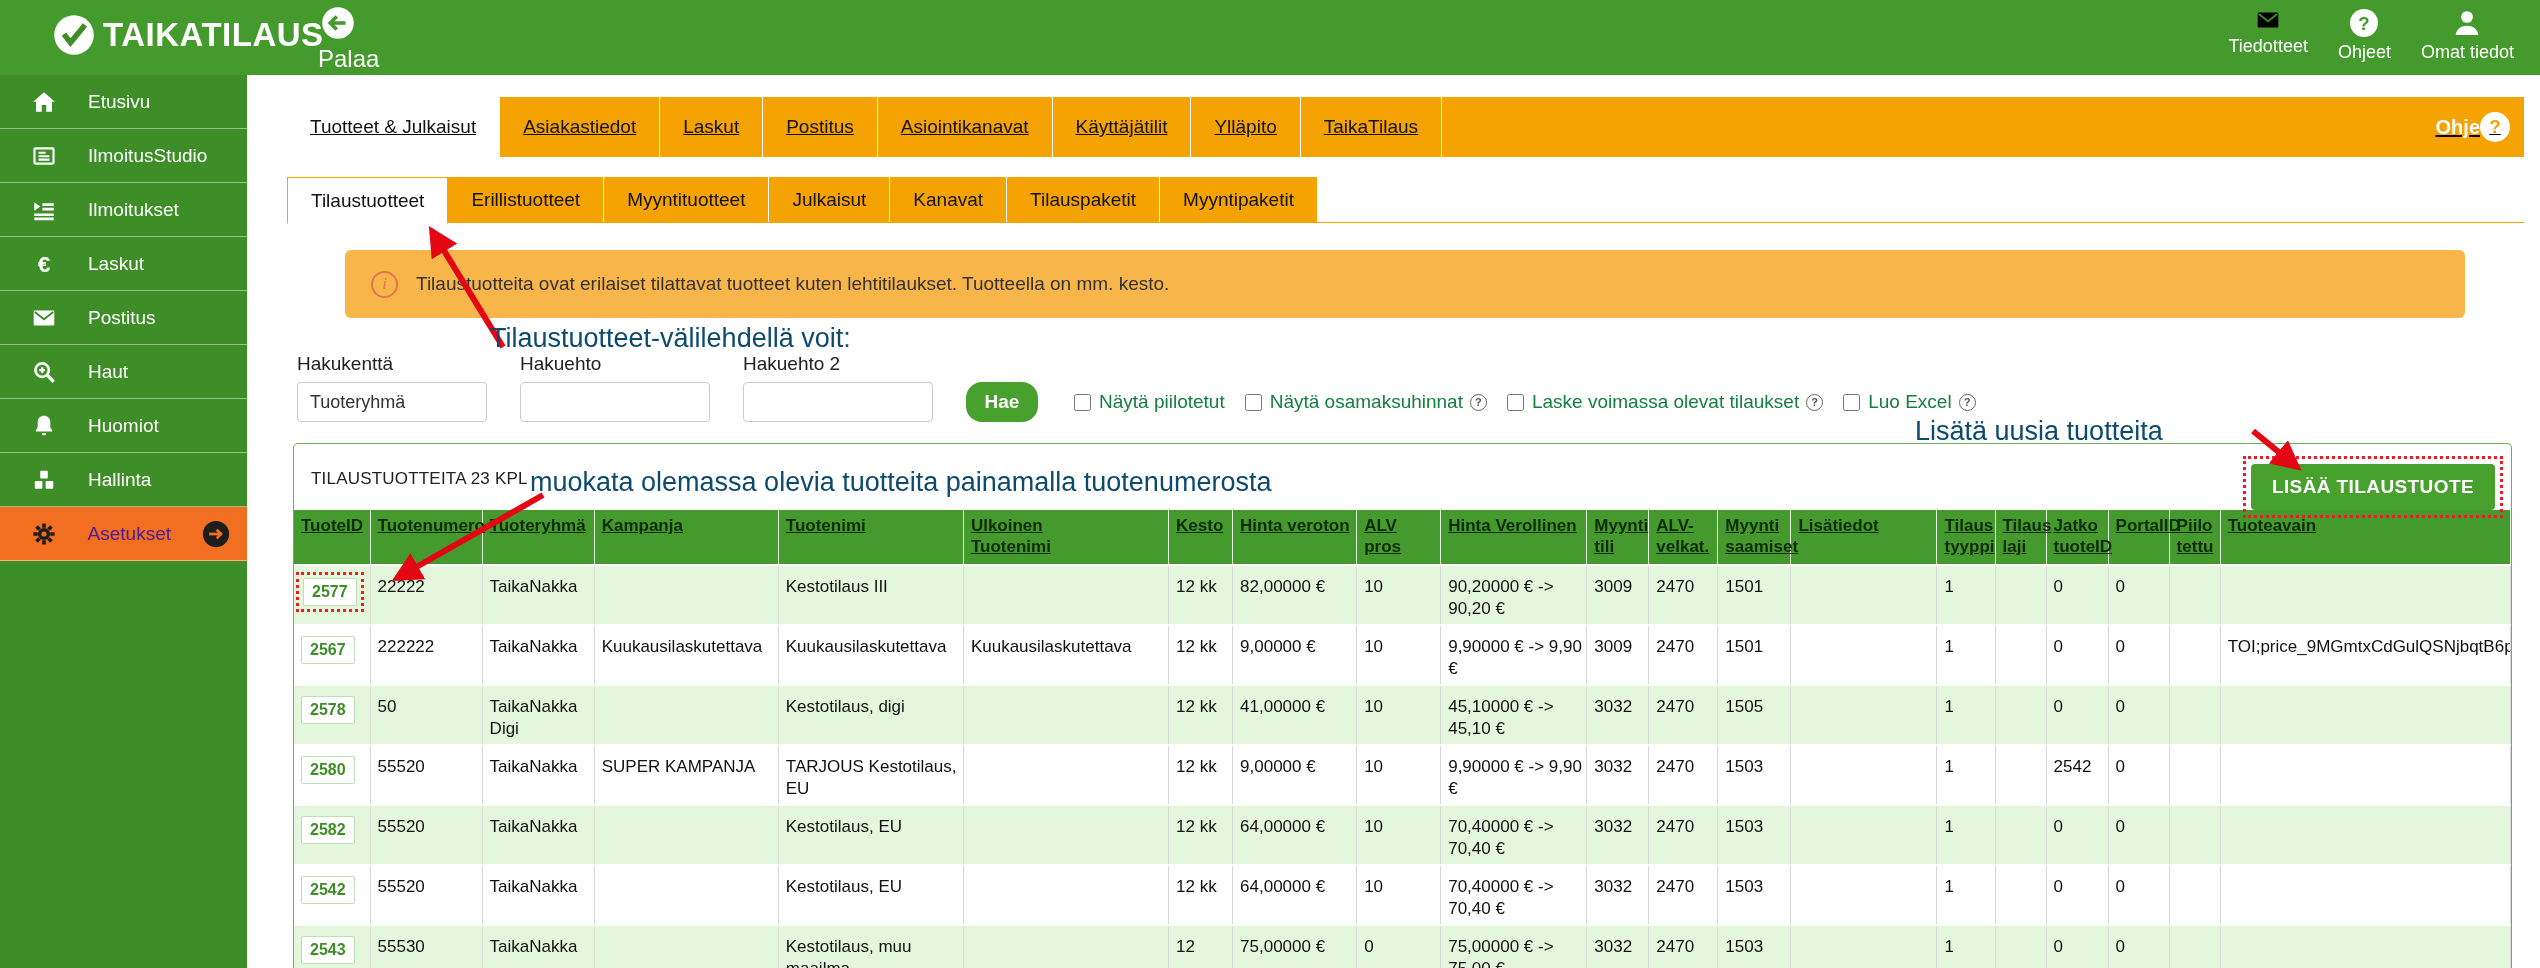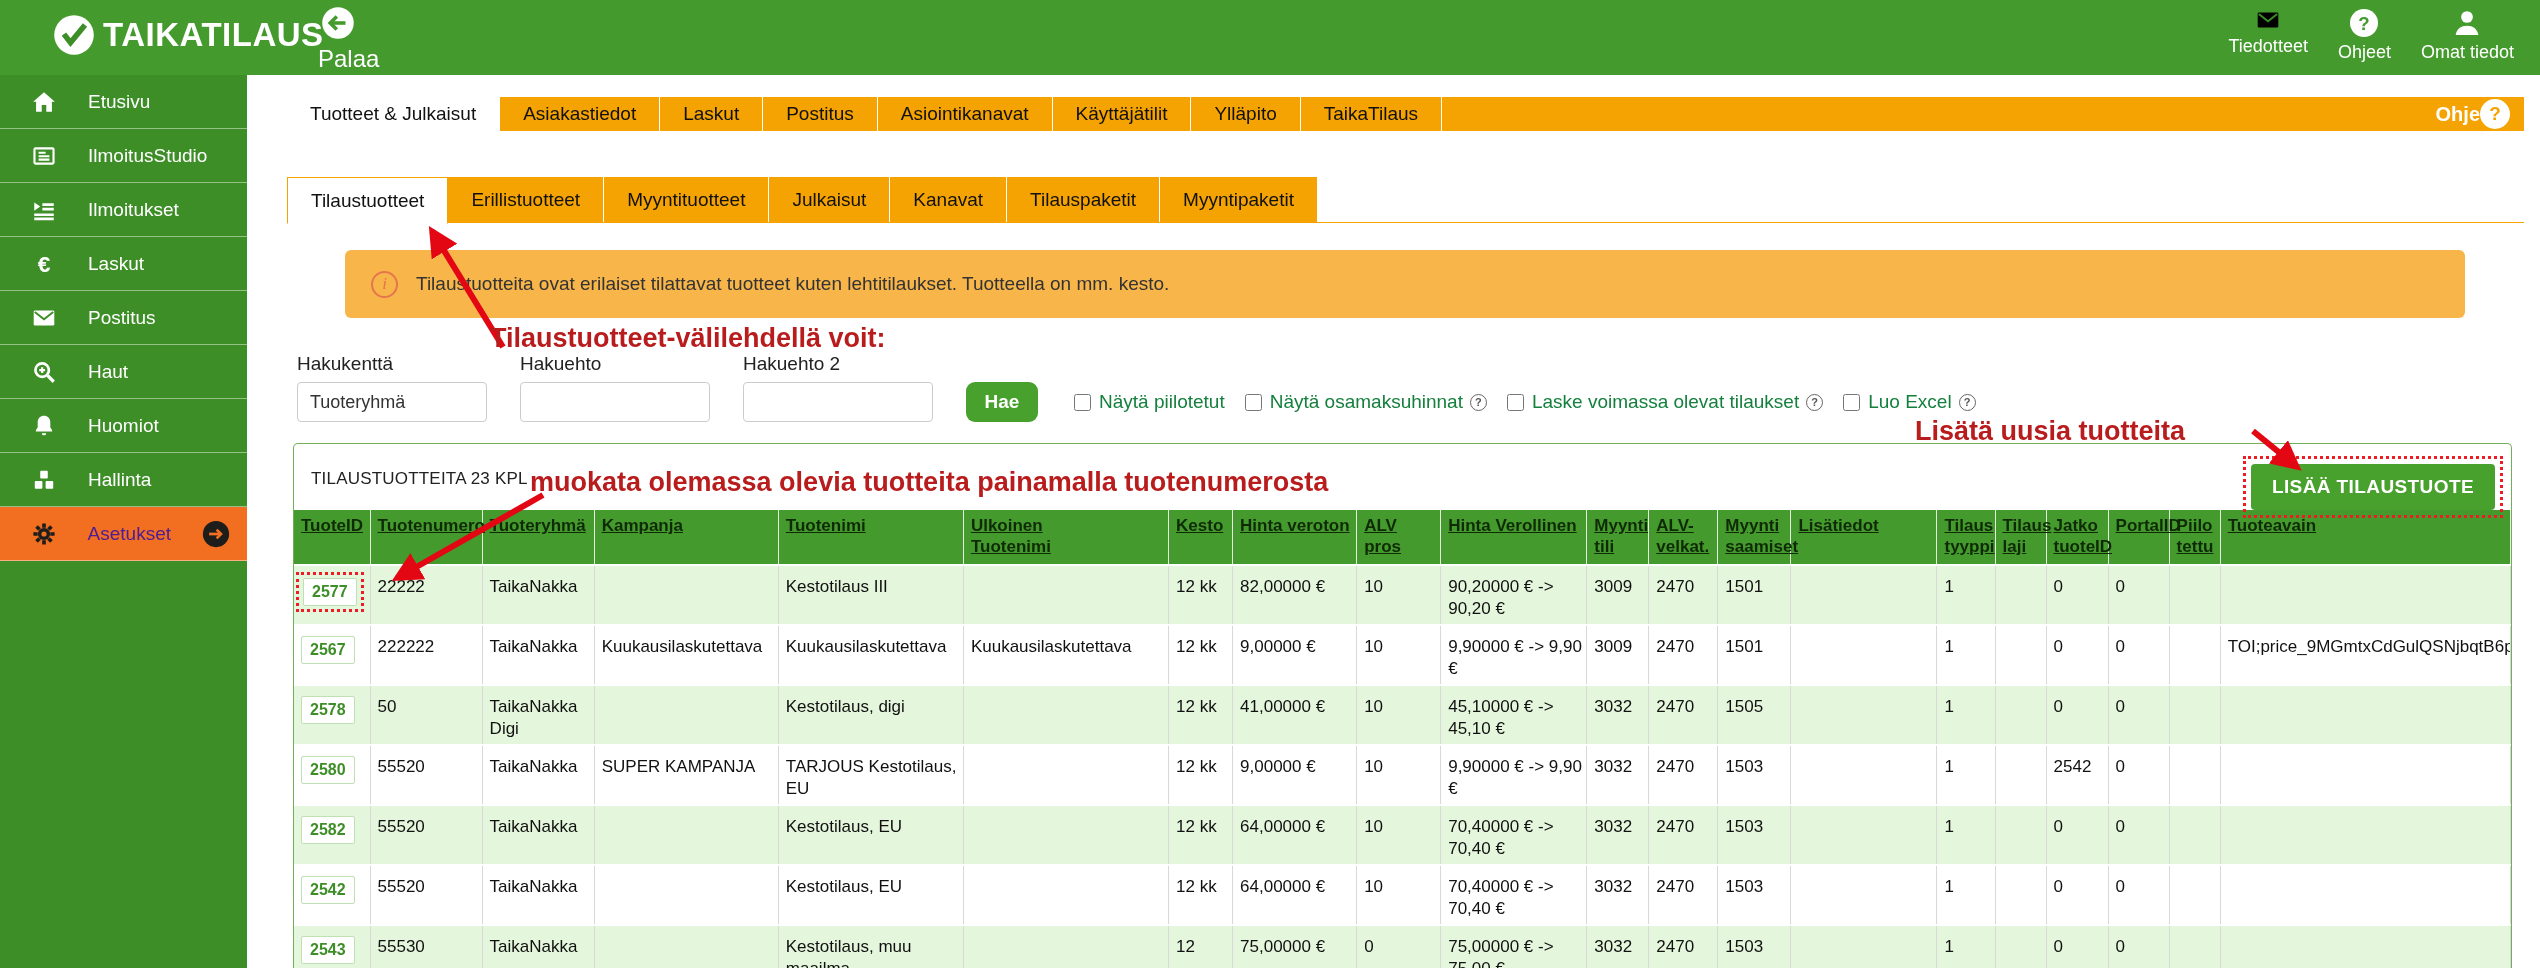--- a/index.html
+++ b/index.html
@@ -24,54 +24,54 @@
     border-bottom:1px solid rgba(255,255,255,.45);color:#fff;cursor:pointer;}
   .side-item .side-icon{width:28px;display:flex;justify-content:center;color:#fff;}
   .side-label{font-size:19px;}
   .side-item.active{background:#f26e21;color:#4c1d95;}
   .side-item.active .side-icon{color:#1d1d1b;}
   .side-arrow{margin-left:auto;margin-right:16px;display:flex;}
 
   
   .main{position:absolute;left:275px;top:75px;right:0;bottom:0;background:#fff;overflow:hidden;}
 
-  .main-tabs{position:absolute;left:12px;top:22px;right:16px;height:34px;background:#f5a302;display:flex;align-items:stretch;}
+  .main-tabs{position:absolute;left:12px;top:22px;right:16px;height:60px;background:#f5a302;display:flex;align-items:stretch;text-decoration:underline;}
   .tabs-slot{display:flex;}
   .tab{display:flex;align-items:center;padding:0 23px;font-size:19px;color:#111;background:#f5a302;
     border-right:1px solid #fff;cursor:pointer;white-space:nowrap;}
   .main-tabs .tab.active{background:#fff;}
   .ohje{margin-left:auto;display:flex;align-items:center;padding-right:14px;cursor:pointer;}
   .ohje-label{color:#fff;font-weight:bold;font-size:20px;}
   .ohje-q{width:30px;height:30px;border-radius:50%;background:#fff;color:#f5a302;font-weight:bold;font-size:19px;
     display:flex;align-items:center;justify-content:center;}
 
   .sub-tabs{position:absolute;left:12px;top:102px;right:16px;height:45px;border-bottom:1px solid #f5a302;display:flex;align-items:stretch;}
   .sub-tabs .tab{height:45px;}
   .sub-tabs .tab.active{background:#fff;border:1px solid #f5a302;border-bottom:1px solid #fff;margin-bottom:-1px;z-index:1;}
 
   .banner{position:absolute;left:70px;top:175px;width:2120px;height:68px;background:#f8b54a;border-radius:6px;
     display:flex;align-items:center;padding:0 26px;gap:18px;box-sizing:border-box;}
   .info-i{flex:0 0 auto;width:27px;height:27px;border-radius:50%;border:2px solid #e4764f;color:#e4764f;
     font-size:17px;font-style:italic;font-family:"Liberation Serif",serif;
     display:flex;align-items:center;justify-content:center;box-sizing:border-box;}
   .banner-text{font-size:19px;color:#333;}
 
-  .note{position:absolute;color:#b91c1c;font-weight:bold;font-size:27px;white-space:nowrap;z-index:6;}
+  .note{position:absolute;color:#0c4a6e;font-weight:normal;font-size:27px;white-space:nowrap;z-index:6;}
   .note-tab{left:215px;top:248px;}
   .note-edit{left:255px;top:392px;}
   .note-add{left:1640px;top:341px;}
 
   
   .form-row{position:absolute;left:22px;top:278px;display:flex;align-items:flex-end;}
   .field{display:flex;flex-direction:column;margin-right:33px;}
   .field label{font-size:19px;color:#222;margin-bottom:7px;}
   .field input{width:190px;height:40px;border:1px solid #ccc;border-radius:4px;padding:0 12px;font-size:18px;
     color:#333;box-sizing:border-box;font-family:"Liberation Sans",sans-serif;}
   .hae-btn{height:40px;width:72px;background:#48a12d;color:#fff;font-weight:bold;font-size:19px;border:none;
-    border-radius:9px;cursor:pointer;margin-right:16px;font-family:"Liberation Sans",sans-serif;}
+    border-radius:16px;cursor:pointer;margin-right:16px;font-family:"Liberation Sans",sans-serif;}
   .checkbox-row{display:flex;align-items:center;margin-bottom:9px;}
   .cb-item{display:flex;align-items:center;margin-left:20px;cursor:pointer;}
   .cb-item input{width:17px;height:17px;margin:0 8px 0 0;}
   .cb-item .cb-label{font-size:19px;color:#15803d;white-space:nowrap;}
   .help-q{width:17px;height:17px;border-radius:50%;border:1.5px solid #666;color:#555;font-size:11px;font-weight:bold;
     display:inline-flex;align-items:center;justify-content:center;margin-left:7px;box-sizing:border-box;}
 
   
   .panel{position:absolute;left:18px;top:368px;right:28px;bottom:0;border:1px solid #74ad58;border-bottom:none;
     border-radius:5px 5px 0 0;background:#fff;}

